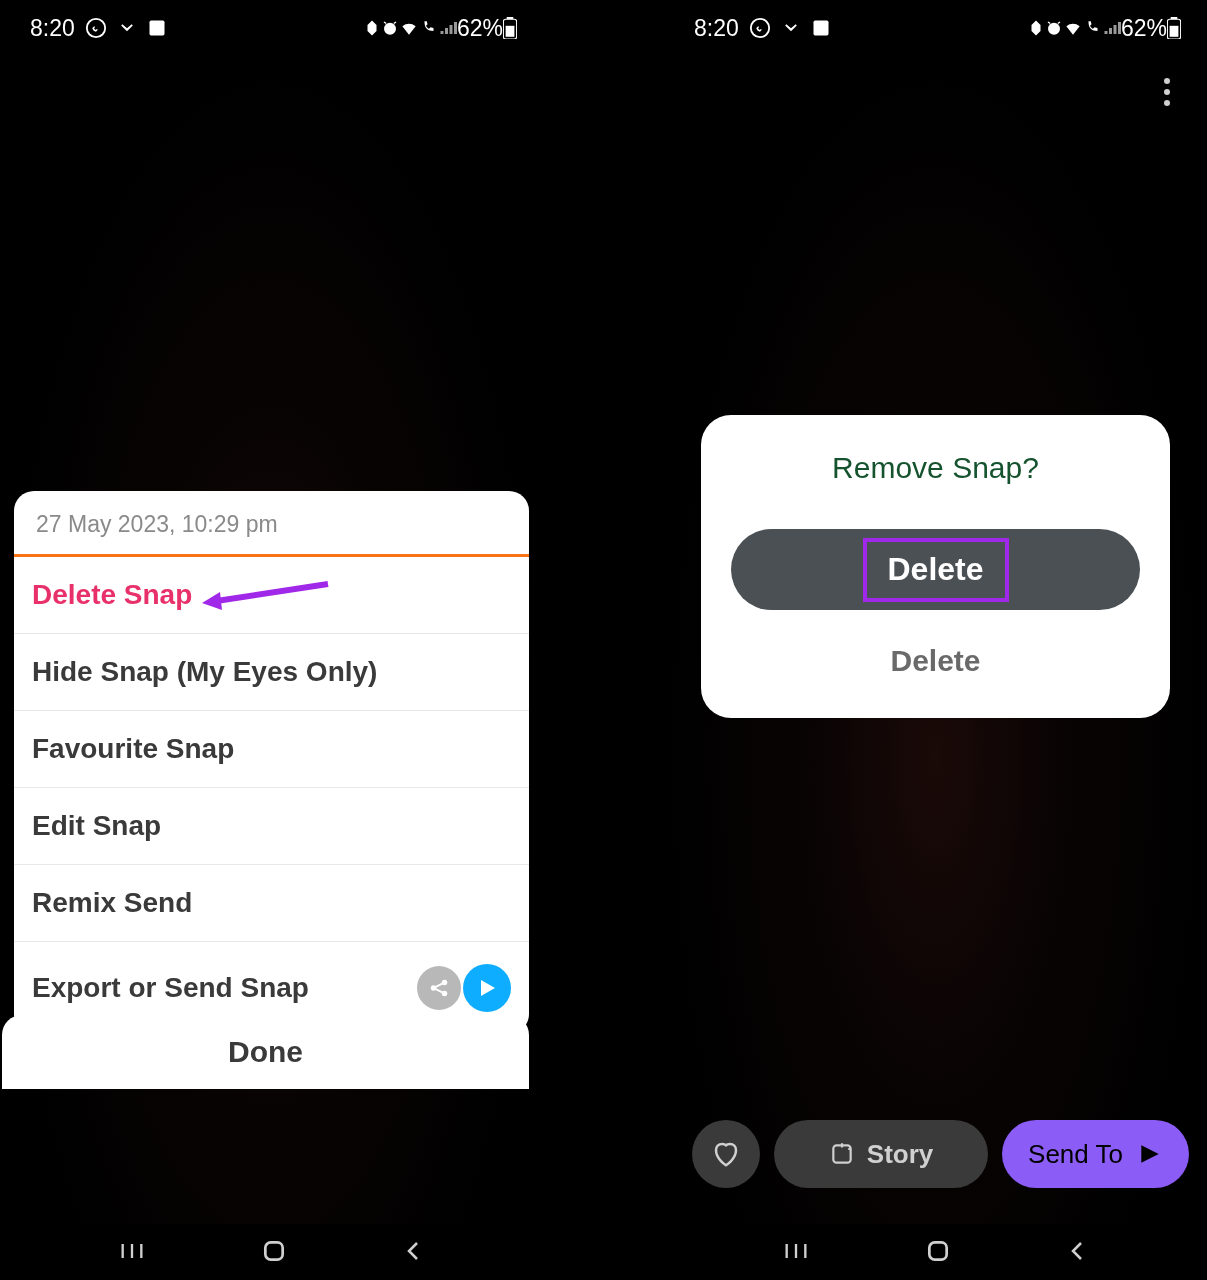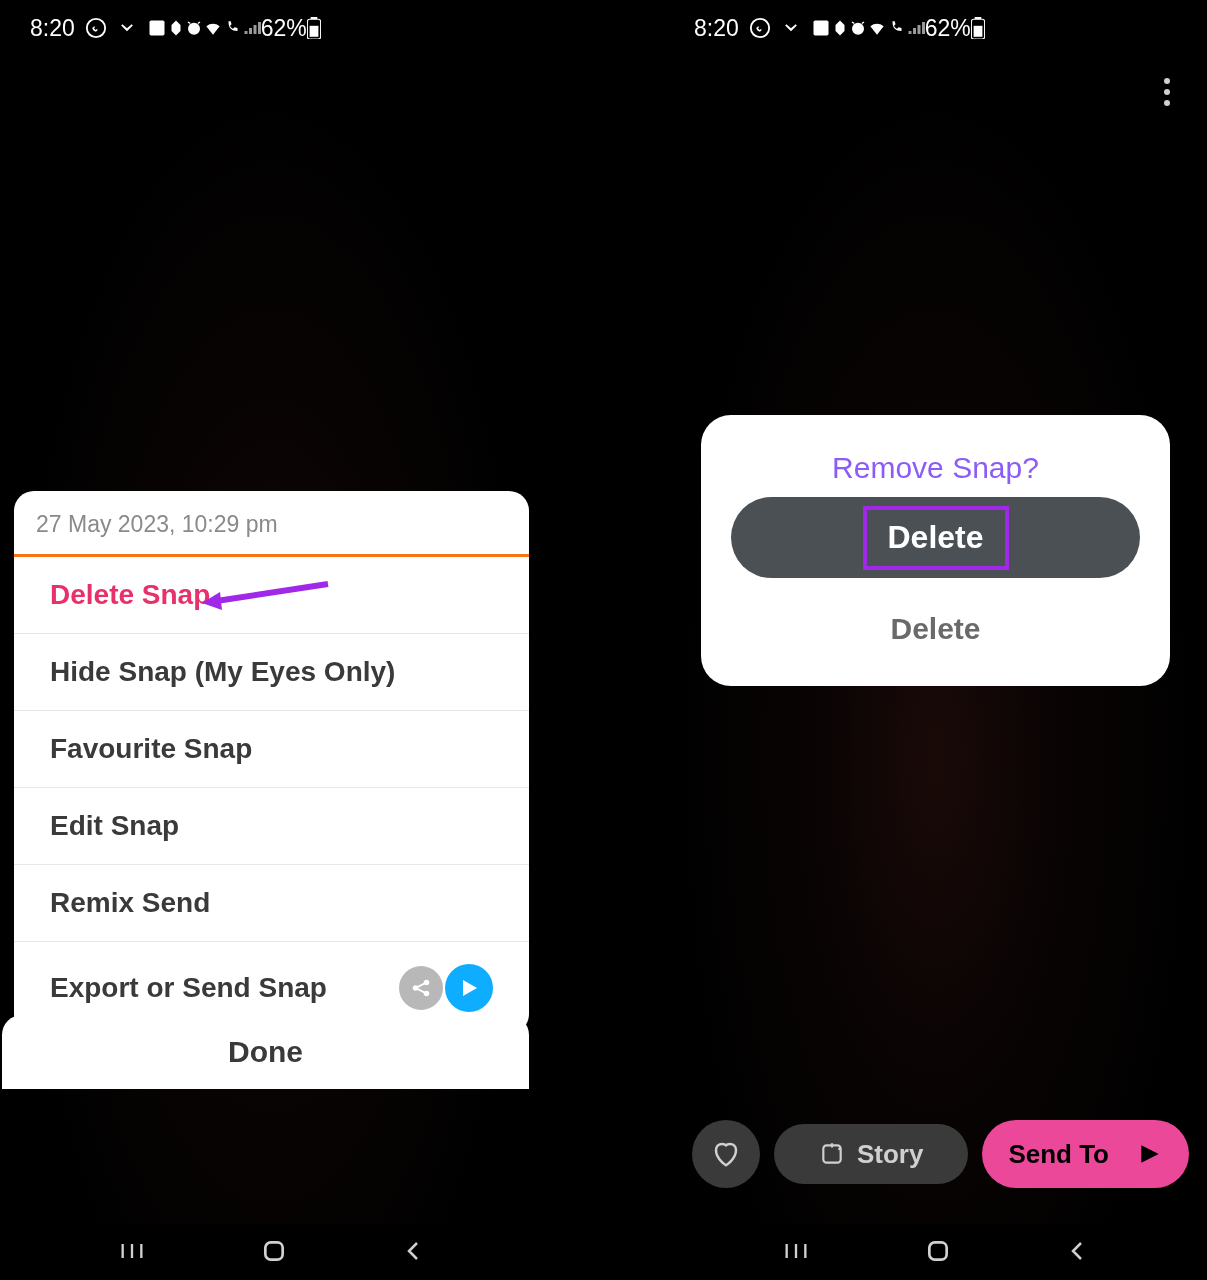--- a/index.html
+++ b/index.html
@@ -17,20 +17,21 @@
       background: #000;
     }
     .phone-left { width: 543px; }
     .phone-right { width: 543px; margin-left: 121px; }
 
     
     .status-bar {
       height: 56px;
       display: flex;
       align-items: center;
+      justify-content: space-between;
       padding: 0 26px 0 30px;
       color: #fff;
       font-size: 23px;
     }
     .status-left { display: flex; align-items: center; gap: 10px; }
     .status-right { display: flex; align-items: center; }
 
     
     .dark-bg {
       position: absolute;
@@ -52,21 +53,21 @@
       overflow: hidden;
     }
     .menu-header {
       padding: 20px 22px 16px;
       font-size: 23px;
       color: #8a8a8a;
       font-weight: 500;
       border-bottom: 3px solid #f97316;
     }
     .menu-item {
-      padding: 22px 36px;
+      padding: 22px 18px;
       font-size: 28px;
       font-weight: 600;
       color: #3a3a3a;
       border-bottom: 1px solid #e8e8e8;
       position: relative;
       display: flex;
       align-items: center;
       justify-content: space-between;
     }
     .menu-item.danger { color: #e8306a; }
@@ -127,23 +128,23 @@
       left: 37px;
       right: 37px;
       top: 415px;
       background: #fff;
       border-radius: 30px;
       padding: 36px 30px 30px;
       text-align: center;
     }
     .dialog-title {
       font-size: 30px;
-      color: #8b5cf6;
+      color: #14532d;
       font-weight: 500;
-      margin-bottom: 12px;
+      margin-bottom: 44px;
     }
     .dialog-delete {
       background: #4a5054;
       color: #fff;
       font-size: 32px;
       font-weight: 700;
       border-radius: 50px;
       padding: 22px;
       margin-bottom: 24px;
       position: relative;
@@ -174,39 +175,39 @@
       align-items: center;
       gap: 14px;
     }
     .heart-btn {
       width: 68px; height: 68px; border-radius: 50%;
       background: #3a3a3a;
       display: flex; align-items: center; justify-content: center;
     }
     .story-btn {
       flex: 1;
-      height: 60px;
+      height: 68px;
       background: #3a3a3a;
       border-radius: 50px;
       display: flex; align-items: center; justify-content: center;
       gap: 12px;
       color: #d0d0d0;
       font-size: 26px;
       font-weight: 700;
     }
     .sendto-btn {
       height: 68px;
       padding: 0 26px;
-      background: #ec4899;
+      background: #8b5cf6;
       border-radius: 50px;
       display: flex; align-items: center; justify-content: center;
-      gap: 28px;
+      gap: 14px;
       color: #000;
       font-size: 26px;
-      font-weight: 700;
+      font-weight: 400;
     }
 
     
     .nav-bar {
       position: absolute;
       bottom: 0; left: 0; right: 0;
       height: 58px;
       display: flex;
       align-items: center;
       justify-content: space-around;

